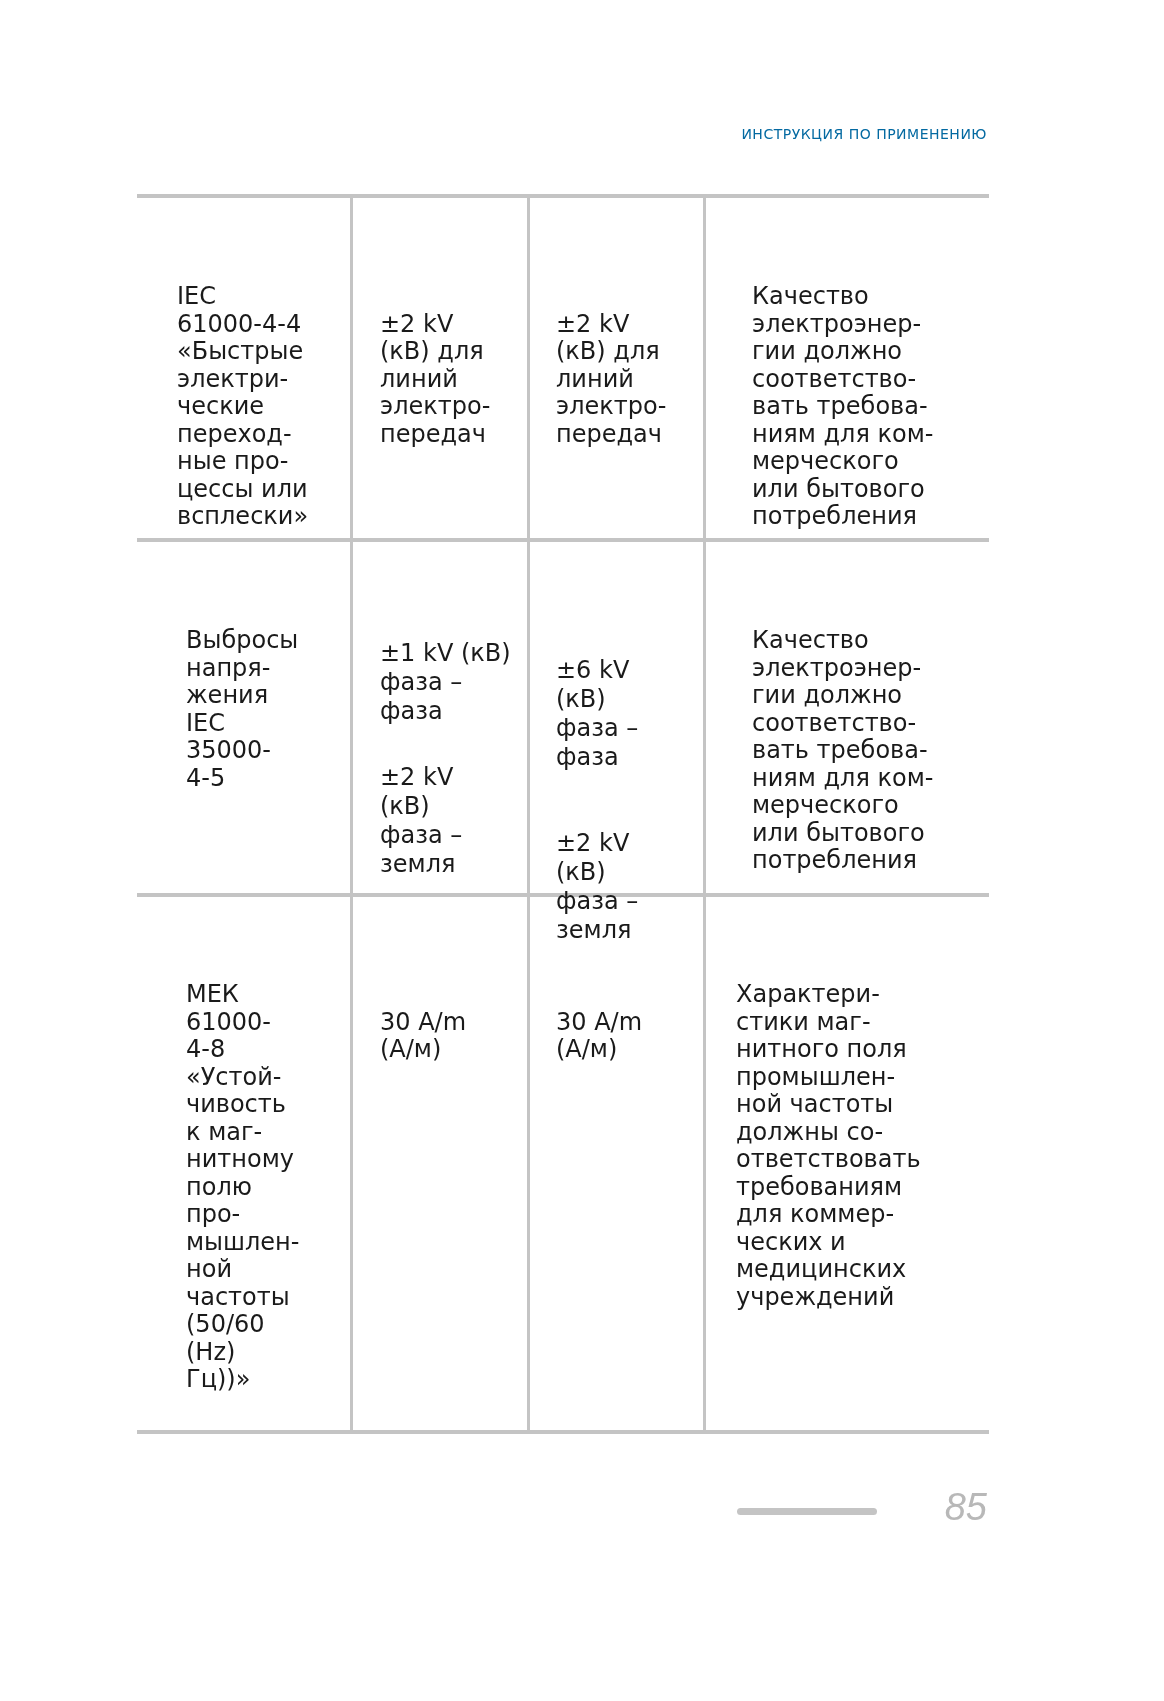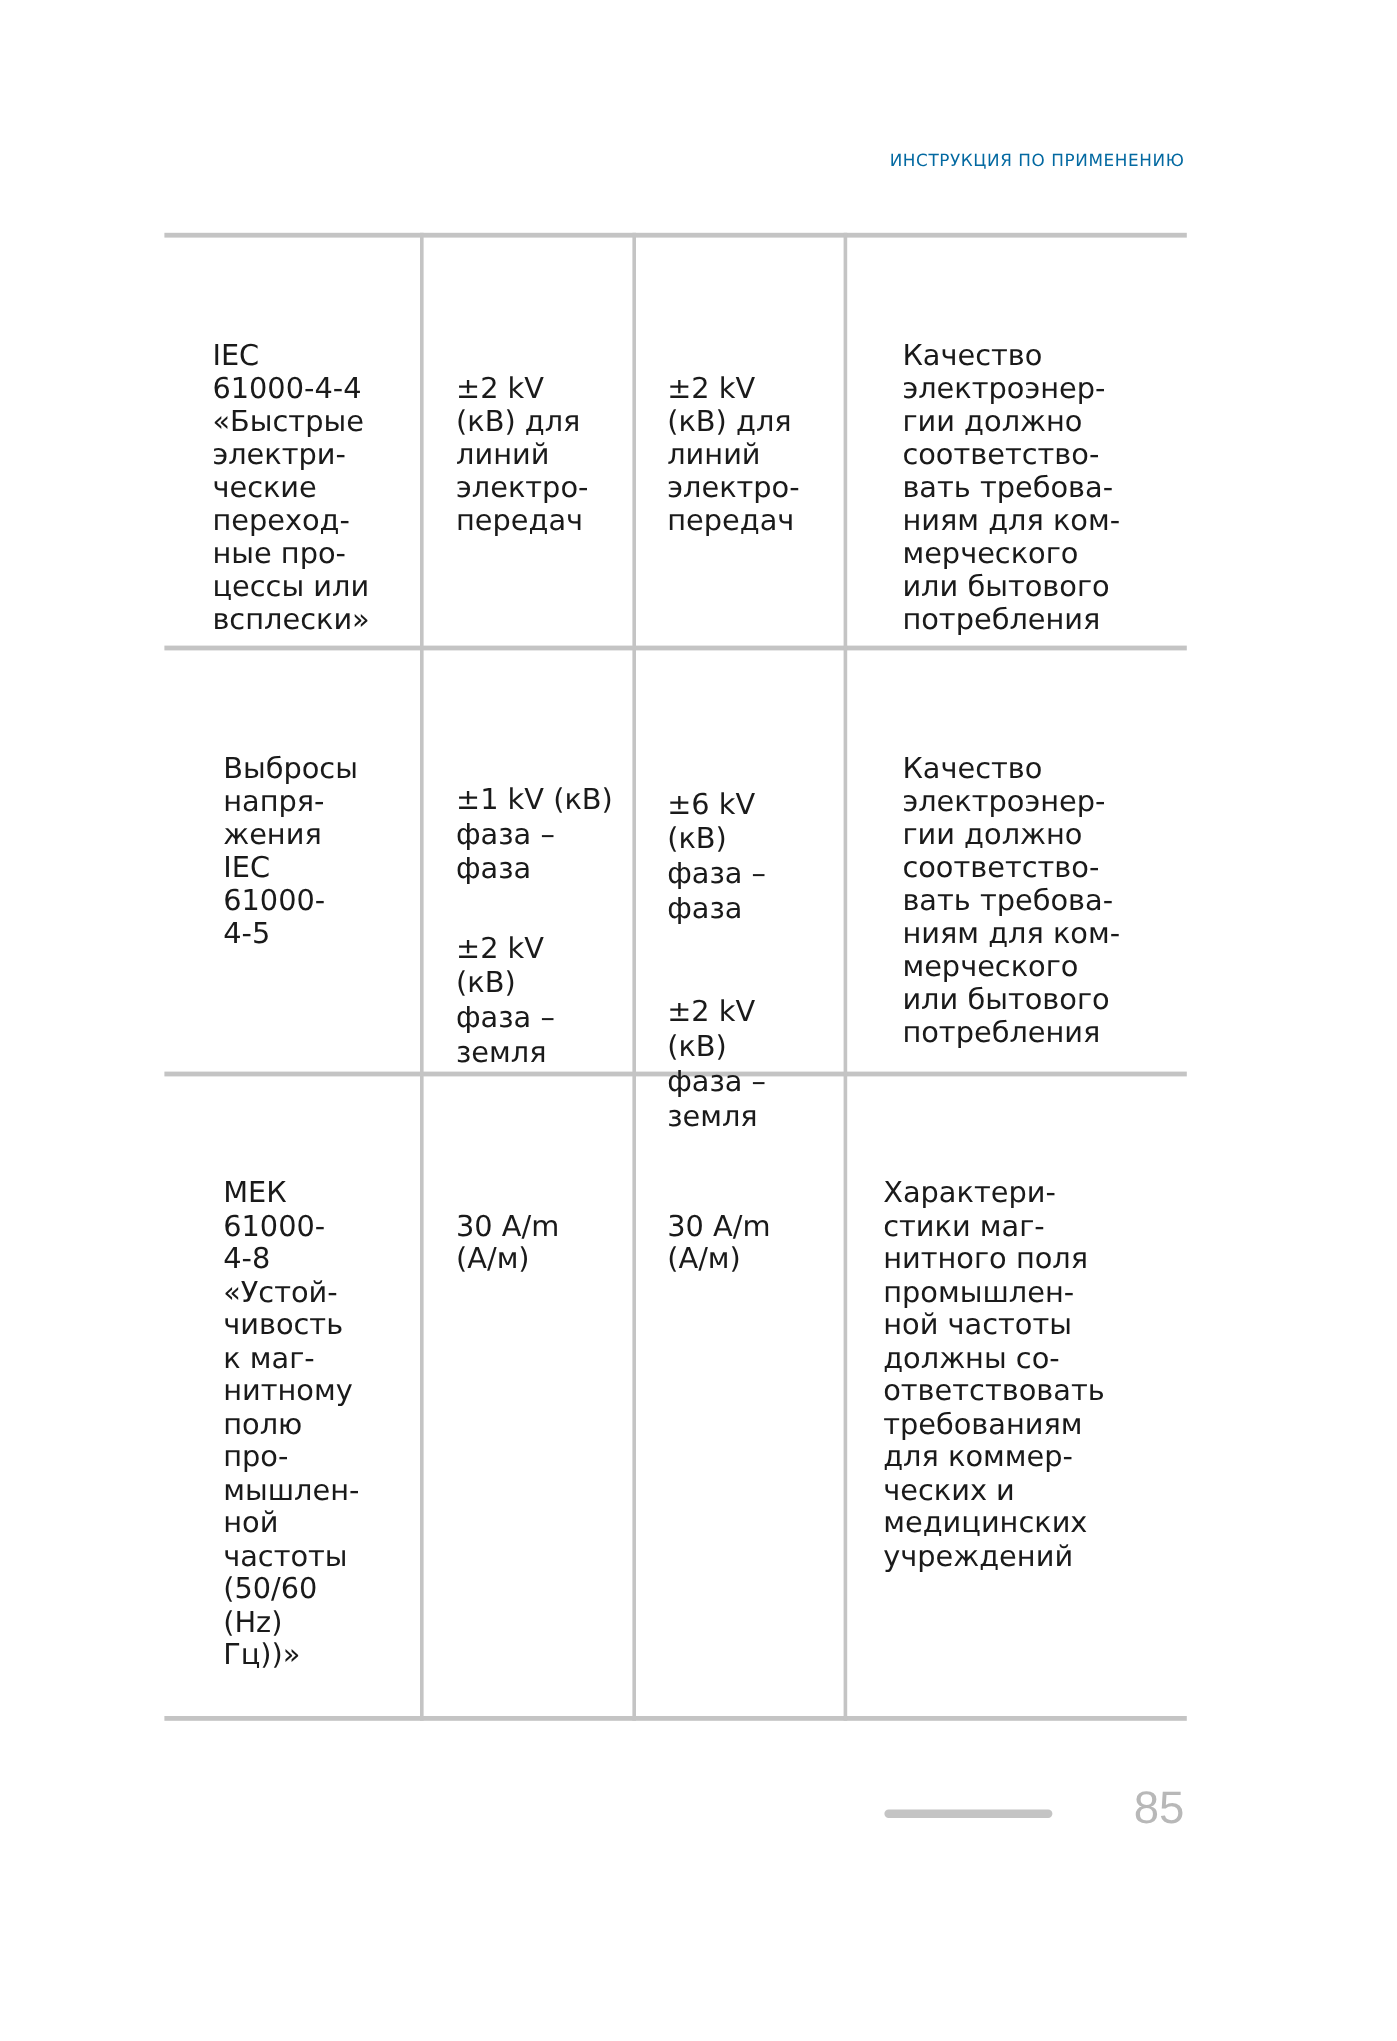--- a/index.html
+++ b/index.html
@@ -8,21 +8,21 @@
   .running-head { position: absolute; top: 126px; right: 177px; font-size: 14px;
          letter-spacing: 0.5px; color: #0369a1; white-space: nowrap; }
   .table { position: absolute; left: 137px; top: 194px; width: 852px; }
   .hline { position: absolute; left: 0; width: 852px; height: 4px; background: #c4c4c4; }
   .vline { position: absolute; width: 3px; background: #c4c4c4; }
   .cell { position: absolute; font-size: 24px; line-height: 27.5px; white-space: pre-line; margin-top: 42px; }
   .cell .para + .para { margin-top: 8px; }
   .page-bar { position: absolute; left: 737px; top: 1508px; width: 140px; height: 7px;
          background: #c4c4c4; border-radius: 4px; }
   .page-number { position: absolute; right: 177px; top: 1486px; font-size: 38px;
-         color: #b8b8b8; font-family: "Liberation Sans", sans-serif; }
+         color: #b8b8b8; font-family: "Liberation Sans", sans-serif; font-style: italic; }
 </style>
 </head>
 <body>
 
 <div class="running-head">ИНСТРУКЦИЯ ПО ПРИМЕНЕНИЮ</div>
 
 <div class="table">
   <div class="hline" style="top:0"></div>
   <div class="hline" style="top:344px"></div>
   <div class="hline" style="top:699px"></div>
@@ -62,23 +62,23 @@
 вать требова-
 ниям для ком-
 мерческого
 или бытового
 потребления</div>
 
   <div class="cell" style="left:49px; top:391px">Выбросы
 напря-
 жения
 IEC
-61000-
+35000-
 4-5</div>
-  <div class="cell" style="left:243px; top:387px; line-height:29px">
+  <div class="cell" style="left:243px; top:374px; line-height:29px">
     <div class="para">±1 kV (кВ)
 фаза –
 фаза</div>
     <div class="para">±2 kV
 (кВ)
 фаза –
 земля</div>
   </div>
   <div class="cell" style="left:419px; top:391px; line-height:29px">
     <div class="para" style="margin-bottom:20px">±6 kV

